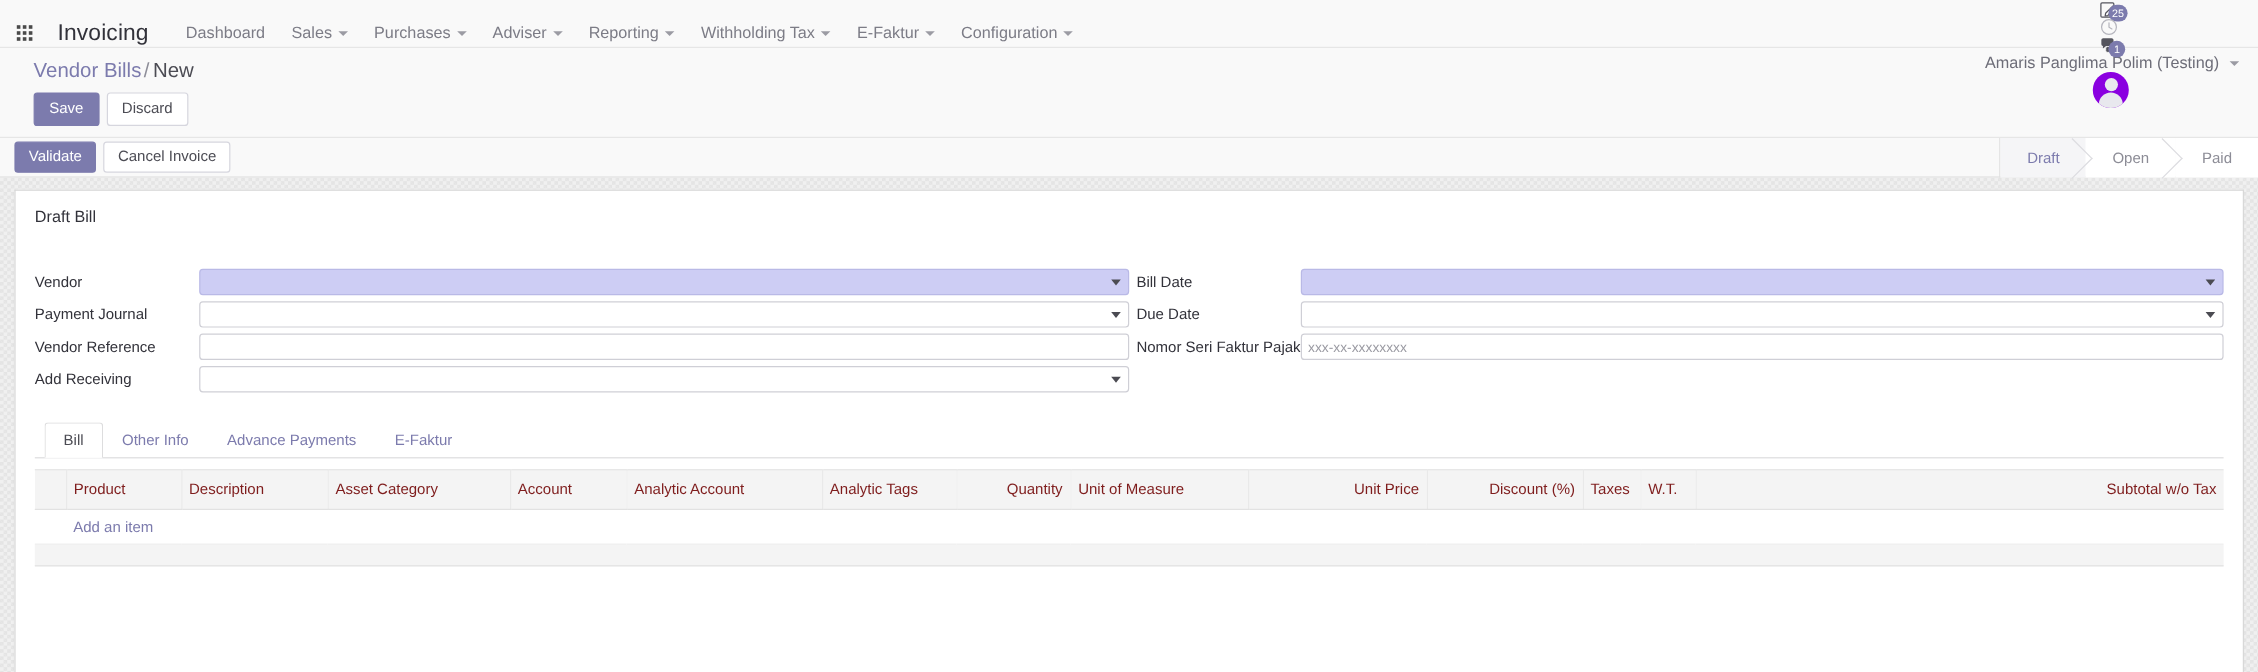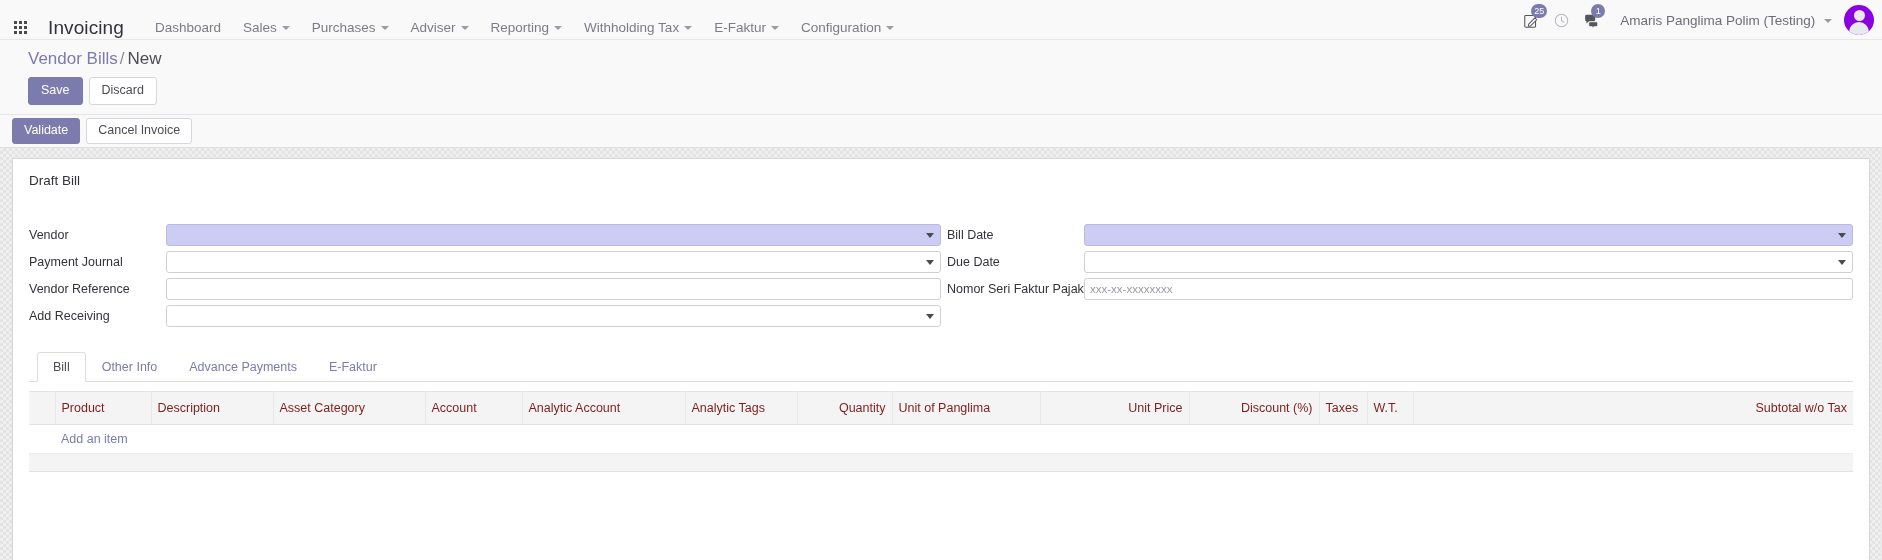--- a/index.html
+++ b/index.html
@@ -70,20 +70,21 @@
   }
 
   .nav-right {
     position: absolute;
     right: 8px;
     top: 0;
     height: 40px;
     display: flex;
     align-items: center;
     gap: 0;
+    flex-direction: column;
   }
   .nav-icon {
     position: relative;
     width: 30px; height: 40px;
     display: flex; align-items: center; justify-content: center;
     cursor: pointer;
   }
   .nav-icon svg { display: block; }
   .badge {
     position: absolute;
@@ -421,20 +422,31 @@
   <div class="btn-row">
     <button class="btn btn-primary">Save</button>
     <button class="btn btn-default">Discard</button>
   </div>
 </div>
 
 <div class="statusbar-row">
   <button class="btn btn-primary">Validate</button>
   <button class="btn btn-default" style="margin-left:6px;">Cancel Invoice</button>
 
+  <div class="statusbar">
+    <div class="stat active">
+        <span>Draft</span>
+      </div>
+    <div class="stat">
+        <span>Open</span>
+      </div>
+    <div class="stat">
+        <span>Paid</span>
+      </div>
+  </div>
 </div>
 
 <div class="content-area">
   <div class="sheet">
 
     <div class="sheet-title">Draft Bill</div>
 
     <div class="form-cols">
 
       <div class="form-col">
@@ -526,21 +538,21 @@
         <thead>
           <tr>
             <th class="handle"></th>
             <th>Product</th>
             <th>Description</th>
             <th>Asset Category</th>
             <th>Account</th>
             <th>Analytic Account</th>
             <th>Analytic Tags</th>
             <th class="num">Quantity</th>
-            <th>Unit of Panglima</th>
+            <th>Unit of Measure</th>
             <th class="num">Unit Price</th>
             <th class="num">Discount (%)</th>
             <th>Taxes</th>
             <th>W.T.</th>
             <th class="num">Subtotal w/o Tax</th>
           </tr>
         </thead>
         <tbody>
           <tr class="add-row">
             <td colspan="14">

